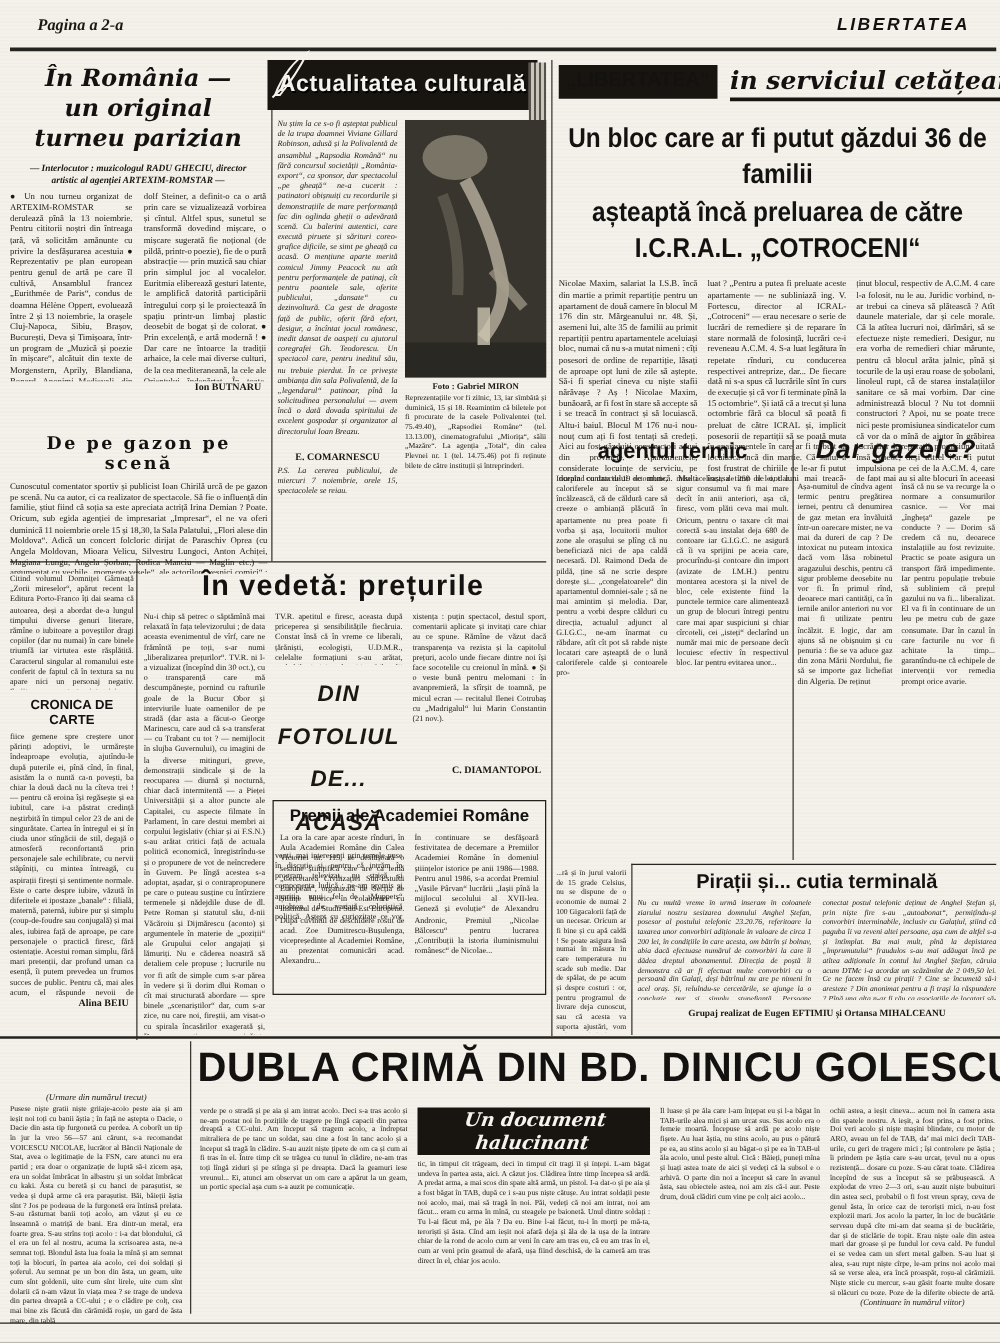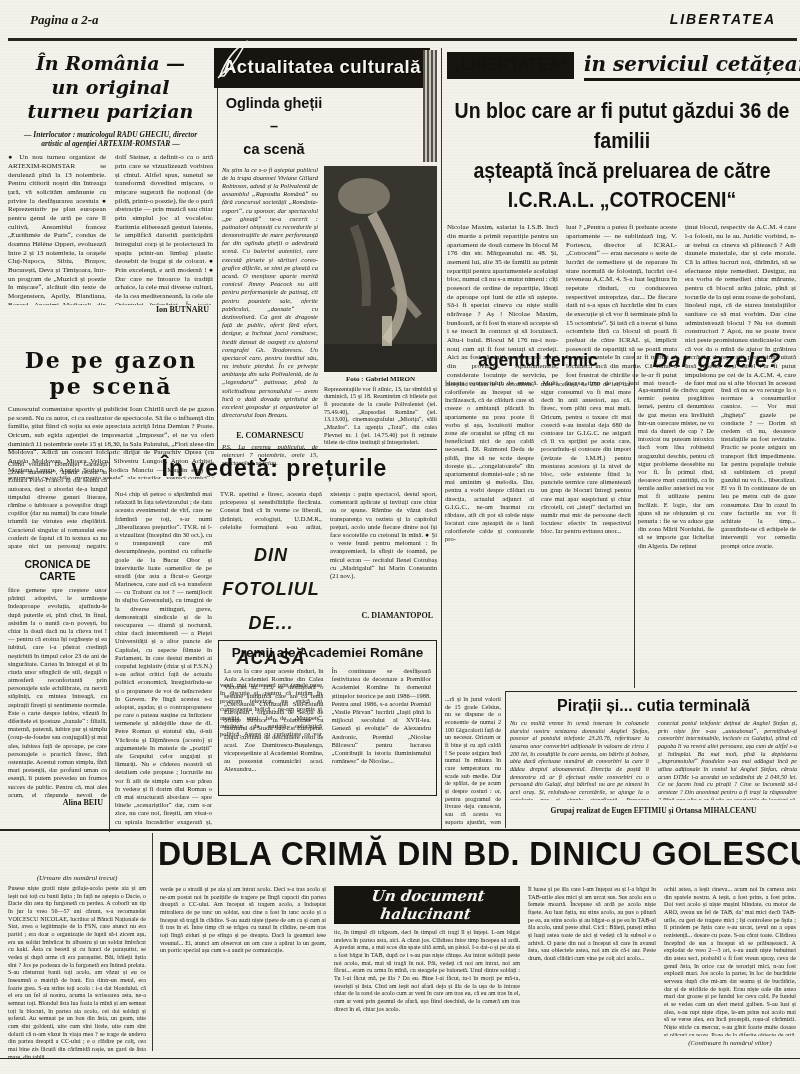--- a/index.html
+++ b/index.html
@@ -79,24 +79,20 @@
       <div>așteaptă încă preluarea de către I.C.R.A.L. „COTROCENI“</div>
     </div>
     <div style="display:flex;gap:8px;margin-top:22px;">
       <div class="t" style="width:111px;height:162px;">Nicolae Maxim, salariat la I.S.B. încă din martie a primit repartiție pentru un apartament de două camere în blocul M 176 din str. Mărgeanului nr. 48. Și, asemeni lui, alte 35 de familii au primit repartiții pentru apartamentele aceluiași bloc, numai că nu s-a mutat nimeni : cîți posesori de ordine de repartiție, lăsați de aproape opt luni de zile să aștepte. Să-i fi speriat cineva cu niște stafii nărăvașe ? Aș ! Nicolae Maxim, bunăoară, ar fi fost în stare să accepte să i se treacă în contract și să locuiască. Altu-i baiul. Blocul M 176 nu-i nou-nouț cum ați fi fost tentați să credeți. Aici au fost găzduiți constructori aduși din provincie. Apartamentele, considerate locuințe de serviciu, pe durata contractului de muncă. Mulți preferînd să se întoarcă la localitățile din care veniseră, blocul cu pricina a ajuns în situația de a fi cedat ICRAL-ului, creîndu-se posibilitatea satisfacerii unor cereri de locuințe. Dar, deși s-au dat repartiții de apartamente, blocul n-a fost preluat și ca atare nu se pot încheia contracte. De ce n-a fost pre-</div>
       <div class="t" style="width:111px;height:162px;">luat ? „Pentru a putea fi preluate aceste apartamente — ne subliniază ing. V. Fortescu, director al ICRAL-„Cotroceni“ — erau necesare o serie de lucrări de remediere și de reparare în stare normală de folosință, lucrări ce-i reveneau A.C.M. 4. S-a luat legătura în repetate rînduri, cu conducerea respectivei antreprize, dar... De fiecare dată ni s-a spus că lucrările sînt în curs de execuție și că vor fi terminate pînă la 15 octombrie“. Și iată că a trecut și luna octombrie fără ca blocul să poată fi preluat de către ICRAL și, implicit posesorii de repartiții să se poată muta în apartamentele în care ar fi trebuit să locuiască încă din martie. Că statul a fost frustrat de chiriile ce le-ar fi putut încasa timp de opt luni mai treacă-meargă, că ne-am învățat cu pierderi de sute de milioane numai din cauza unei strîmbe înțelegeri a democrației, dar greu se poate trece peste starea de spirit a unor oameni cărora le-a fost prelungită situația de provizorat care ar fi putut să aibă condiții acceptabile de locuit și care dintr-o superficială tratare a lucrărilor de către IPSAIA care a de-</div>
       <div class="t" style="width:111px;height:162px;">ținut blocul, respectiv de A.C.M. 4 care l-a folosit, nu le au. Juridic vorbind, n-ar trebui ca cineva să plătească ? Atît daunele materiale, dar și cele morale. Că la atîtea lucruri noi, dărîmări, să se efectueze niște remedieri. Desigur, nu era vorba de remedieri chiar mărunte, pentru că blocul arăta jalnic, pînă și tocurile de la uși erau roase de șobolani, linoleul rupt, că de starea instalațiilor sanitare ce să mai vorbim. Dar cine administrează blocul ? Nu tot domnii constructori ? Apoi, nu se poate trece nici peste promisiunea sindicatelor cum că vor da o mînă de ajutor în grăbirea lucrărilor de reparații, promisiune uitată însă repede, deși astfel i-ar fi putut impulsiona pe cei de la A.C.M. 4, care de fapt mai au și alte blocuri în aceeași situație. Și cum, pînă la ora actuală nu s-a lucrat decît la revizuirea instalațiilor electrice, ne întrebăm — și totuși, pe cînd cele 36 de apartamente vor deveni locuințe bune de folosit ?</div>
     </div>
   </div>
 
   <div class="abs" style="left:222px;top:92px;width:215px;">
-    <div class="headline-sans" style="width:104px;text-align:center;font-size:14.5px;line-height:1.6;">
-      <div>Oglinda gheții –</div>
-      <div>ca scenă</div>
-    </div>
     <div style="display:flex;gap:6px;margin-top:4px;">
       <div style="width:96px;">
         <div class="t65 it" style="height:262px;">
           <span>Nu știm la ce s-o fi așteptat publicul de la trupa doamnei Viviane Gillard Robinson, adusă și la Polivalentă de ansamblul „Rapsodia Română“ nu fără concursul societății „România-export“, ca sponsor, dar spectacolul „pe gheață“ ne-a cucerit : patinatori obișnuiți cu recordurile și demonstrațiile de mare performanță fac din oglinda gheții o adevărată scenă. Cu balerini autentici, care execută piruete și sărituri coreo-</span>
           <span>grafice dificile, se simt pe gheață ca acasă. O mențiune aparte merită comicul Jimmy Peacock nu atît pentru performanțele de patinaj, cît pentru poantele sale, oferite publicului, „dansate“ cu dezinvoltură. Ca gest de dragoste față de public, oferit fără efort, desigur, a încîntat jocul românesc, inedit dansat de oaspeți cu ajutorul coregrafei Gh. Teodorescu. Un spectacol care, pentru ineditul său, nu trebuie pierdut. În ce privește ambianța din sala Polivalentă, de la „legendarul“ patinoar, pînă la solicitudinea personalului — avem încă o dată dovada spiritului de excelent gospodar și organizator al directorului Ioan Breazu.</span>
         </div>
         <div class="b ctr" style="font-size:8px;margin-top:3px;">E. COMARNESCU</div>
         <div class="t65 it" style="margin-top:3px;height:24px;">P.S. La cererea publicului, de miercuri 7 noiembrie, orele 15, spectacolele se reiau.</div>
       </div>
       <div style="width:113px;">
@@ -111,21 +107,21 @@
             <rect x="58" y="150" width="10" height="30" fill="#ccc5b2" opacity=".8"></rect>
           </svg>
         </div>
         <div class="b ctr" style="font-size:7px;margin-top:3px;">Foto : Gabriel MIRON</div>
         <div class="t6" style="margin-top:3px;height:62px;">Reprezentațiile vor fi zilnic, 13, iar sîmbătă și duminică, 15 și 18. Reamintim că biletele pot fi procurate de la casele Polivalentei (tel. 75.49.40), „Rapsodiei Române“ (tel. 13.13.00), cinematografului „Miorița“, sălii „Mazăre“. La agenția „Total“, din calea Plevnei nr. 1 (tel. 14.75.46) pot fi reținute bilete de către instituții și întreprinderi.</div>
       </div>
     </div>
   </div>
 
   <div class="abs" style="left:8px;top:347px;width:206px;">
-    <div class="headline-serif ctr" style="font-size:22px;letter-spacing:2px;">De pe gazon pe scenă</div>
+    <div class="headline-serif ctr" style="font-size:14px;letter-spacing:2px;">De pe gazon pe scenă</div>
     <div class="t" style="margin-top:6px;height:74px;">Cunoscutul comentator sportiv și publicist Ioan Chirilă urcă de pe gazon pe scenă. Nu ca autor, ci ca realizator de spectacole. Să fie o influență din familie, știut fiind că soția sa este apreciata actriță Irina Demian ? Poate. Oricum, sub egida agenției de impresariat „Impresar“, el ne va oferi duminică 11 noiembrie orele 15 și 18,30, la Sala Palatului, „Flori alese din Moldova“. Adică un concert folcloric dirijat de Paraschiv Oprea (cu Angela Moldovan, Mioara Velicu, Silvestru Lungoci, Anton Achiței, Magiana Lungu, Angela Șorban, Rodica Manciu — Maglin etc.) — argumentat cu vechile „momente vesele“, ale actorilor „veșnici comici“ : Stela Popescu, Al. Arșinel, Tamara Buciuceanu, Doru Octavian Dumitru. Să-i urăm totuși, la acest debut, succes lui Ioan Chirilă.</div>
   </div>
 
   <div class="abs" style="left:8px;top:454px;width:99px;">
     <div class="t65" style="margin-top:6px;height:92px;">Citind volumul Domniței Gârneață „Zorii mireselor“, apărut recent la Editura Porto-Franco îți dai seama că autoarea, deși a abordat de-a lungul timpului diverse genuri literare, rămîne o iubitoare a poveștilor dragi copiilor (dar nu numai) în care binele triumfă iar virtutea este răsplătită. Caracterul singular al romanului este conferit de faptul că în textura sa nu apare nici un personaj negativ. Scriitoarea povestește viața nici prea fericită, nici prea ușoară, a unei femei care, nevoită să-și încredințeze cele două</div>
     <div class="headline-sans ctr" style="font-size:10.5px;margin:6px 0 4px;">CRONICA DE CARTE</div>
     <div class="t65" style="height:212px;">fiice gemene spre creștere unor părinți adoptivi, le urmărește îndeaproape evoluția, ajutîndu-le după puterile ei, pînă cînd, în final, asistăm la o nuntă ca-n povești, ba chiar la două dacă nu la cîteva trei ! — pentru că eroina își regăsește și ea iubitul, care i-a păstrat credință neștirbită în timpul celor 23 de ani de singurătate. Cartea în întregul ei și în ciuda unor stîngăcii de stil, degajă o atmosferă reconfortantă prin personajele sale echilibrate, cu nervii stăpîniți, cu mintea întreagă, cu aspirații firești și sentimente normale. Este o carte despre iubire, văzută în diferitele ei ipostaze „banale“ : filială, maternă, paternă, iubire pur și simplu (coup-de-foudre sau conjugală) și mai ales, iubirea față de aproape, pe care personajele o practică firesc, fără ostentație. Acestui roman simplu, fără mari pretenții, dar profund uman ca esență, îi putem prevedea un frumos succes de public. Pentru că, mai ales acum, el răspunde nevoii de echilibru, de liniște, de normalitate pe care-o simțim — mai mult sau mai puțin conștient — cu toții.</div>
     <div class="sig">Alina BEIU</div>
   </div>
 

